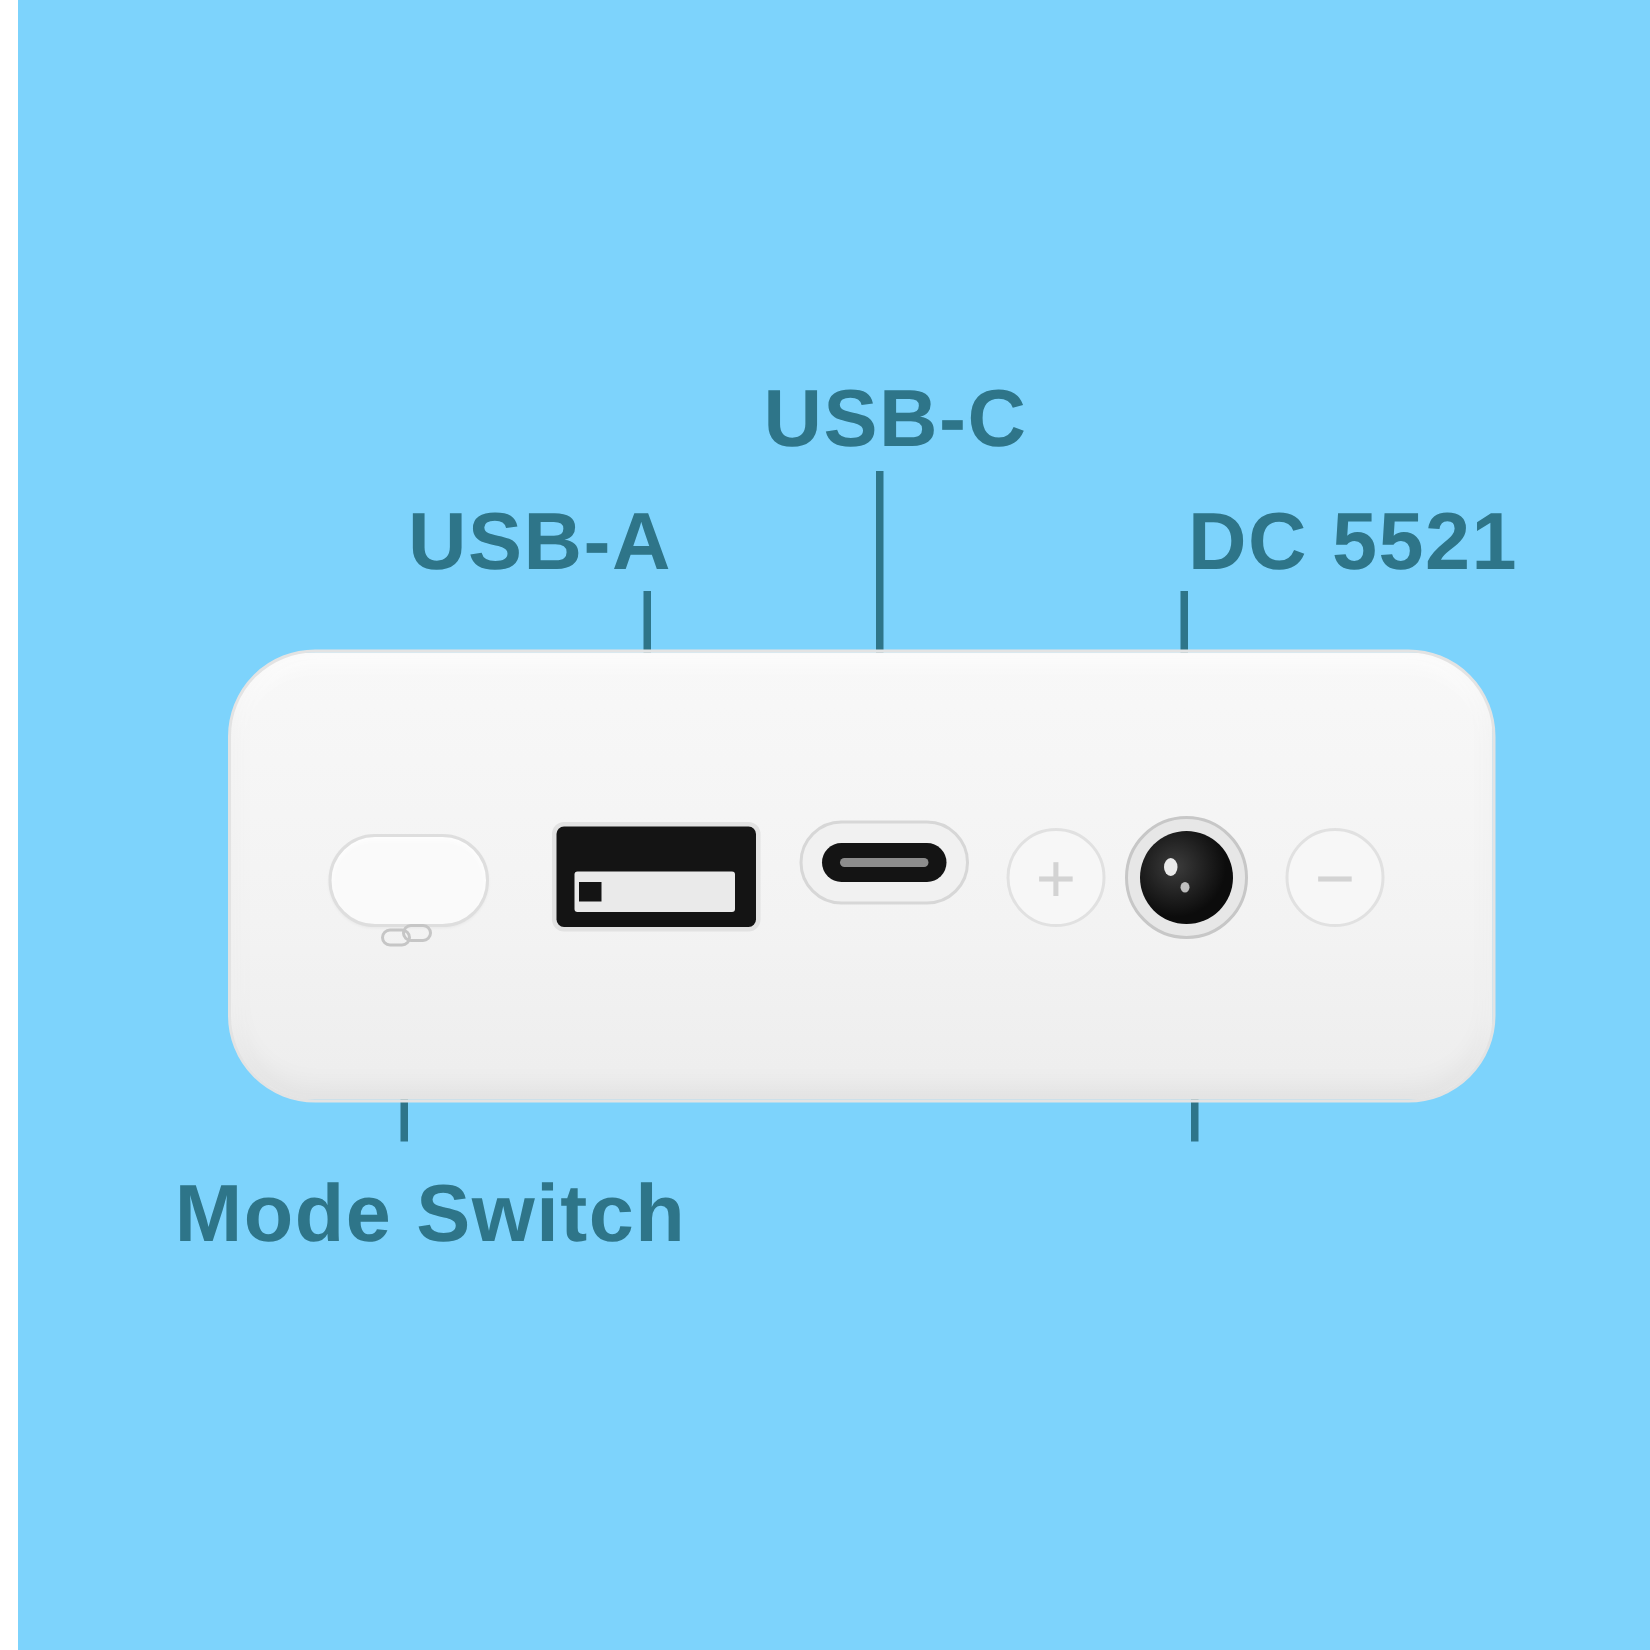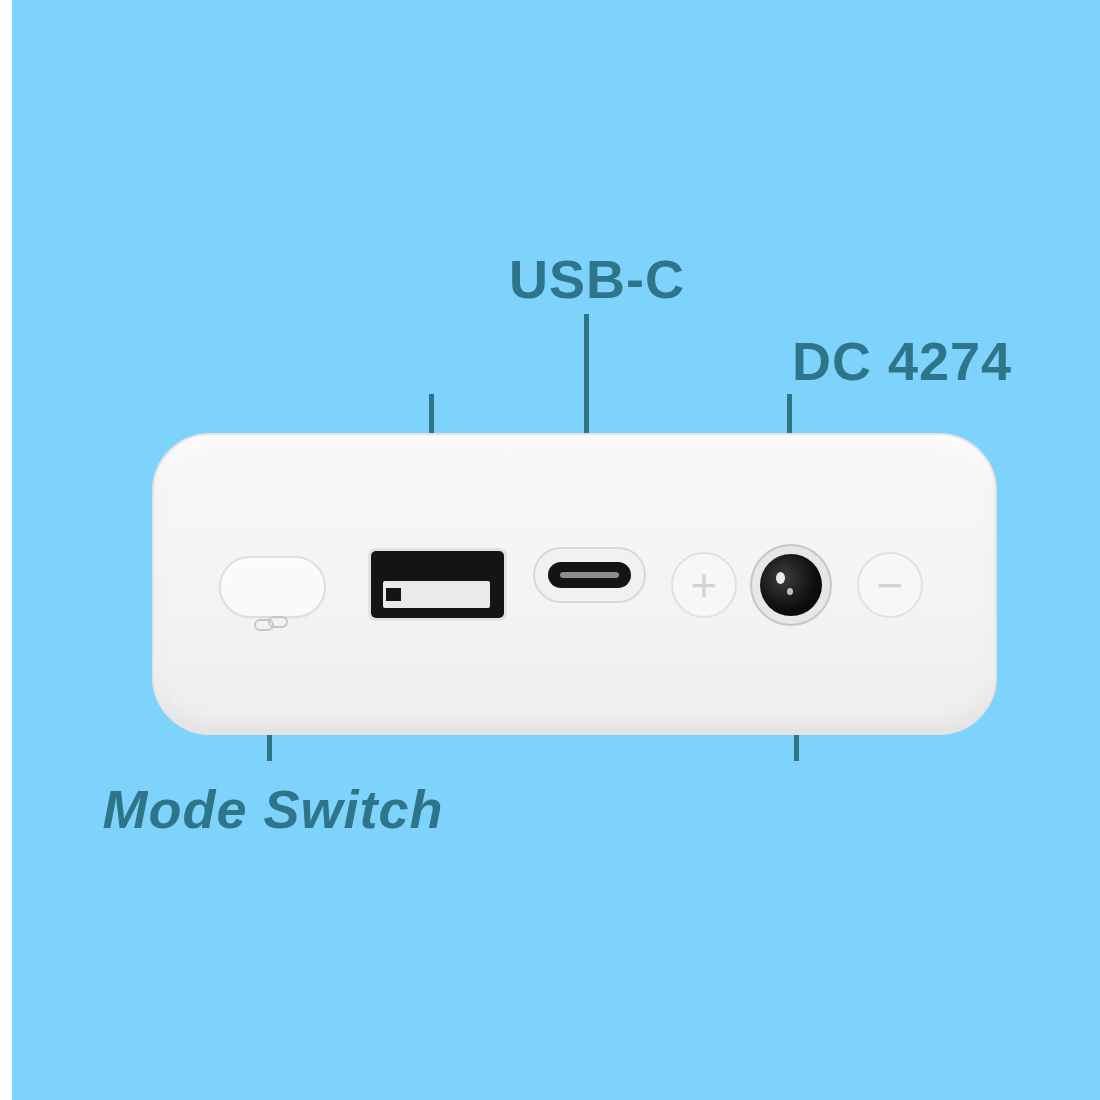--- a/index.html
+++ b/index.html
@@ -20,21 +20,21 @@
     font-size: 54px;
     font-weight: 700;
     letter-spacing: 1px;
     text-align: center;
     white-space: nowrap;
     line-height: 1;
   }
   .label-usb-c   { left: 445px; top: 252px; width: 280px; }
   .label-usb-a   { left: 208px; top: 334px; width: 280px; }
   .label-dc      { left: 740px; top: 334px; width: 300px; }
-  .label-mode    { left:  61px; top: 782px; width: 400px; font-style: italic; }
+  .label-mode    { left:  75px; top: 782px; width: 400px; }
   .label-voltage { left: 565px; top: 782px; width: 460px; }
 
   
   .line {
     position: absolute;
     background: var(--label-teal, #2e7589);
   }
   .line-usb-c      { left: 572px; top: 314px; width: 5px; height: 216px; }
   .line-usb-a      { left: 417px; top: 394px; width: 5px; height: 131px; }
   .line-dc         { left: 775px; top: 394px; width: 5px; height: 129px; }
@@ -173,21 +173,22 @@
     background: #ffffff;
     opacity: 0.7;
   }
 </style>
 </head>
 <body>
 
 <div class="canvas">
 
   <div class="label label-usb-c">USB-C</div>
-  <div class="label label-dc">DC 4274</div>
+  <div class="label label-usb-a">USB-A</div>
+  <div class="label label-dc">DC 5521</div>
   <div class="label label-mode">Mode Switch</div>
 
   <div class="line line-usb-c"></div>
   <div class="line line-usb-a"></div>
   <div class="line line-dc"></div>
   <div class="line line-mode"></div>
   <div class="line line-volt-left"></div>
   <div class="line line-volt-right"></div>
   <div class="line line-volt-horiz"></div>
   <div class="line line-volt-stem"></div>

